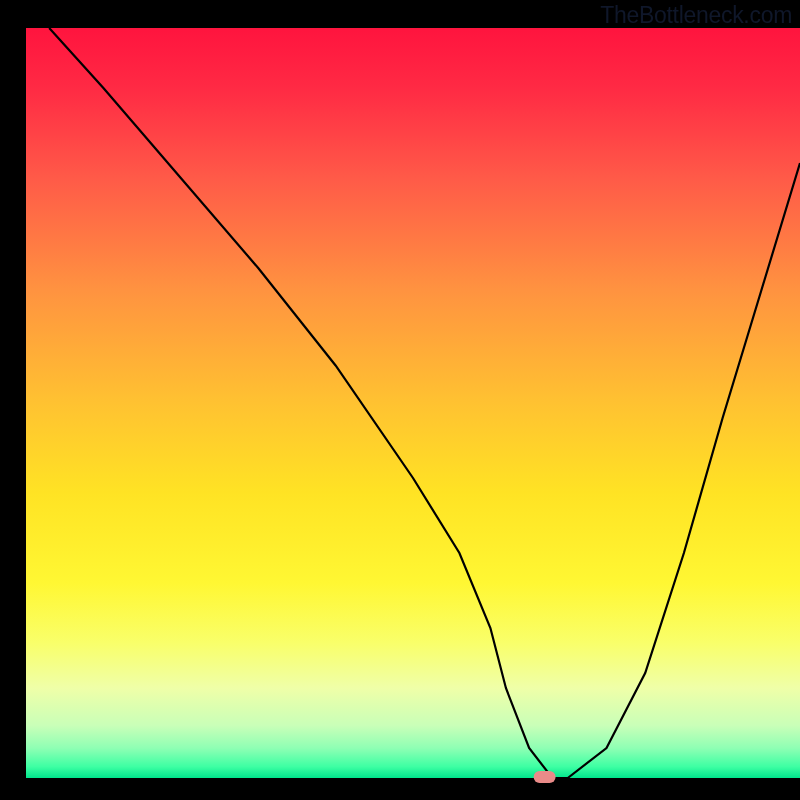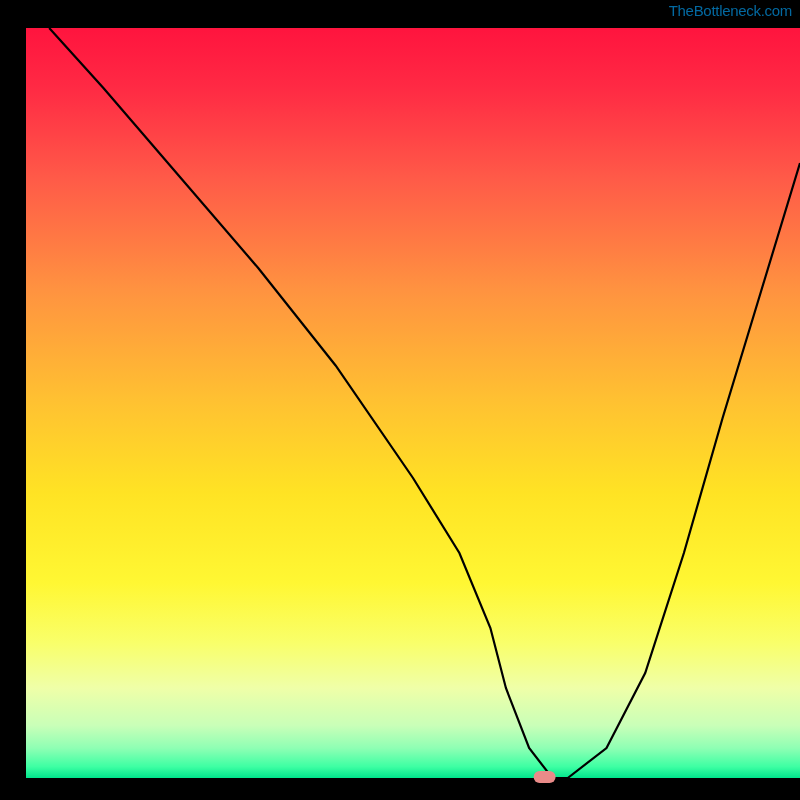--- a/index.html
+++ b/index.html
@@ -11,22 +11,22 @@
   .container {
     width: 800px;
     height: 800px;
     position: relative;
     background: #ffffff;
   }
   .watermark {
     position: absolute;
     top: 2px;
     right: 8px;
-    color: #0369a1;
-    font-size: 15px;
+    color: #0f172a;
+    font-size: 23px;
     font-weight: 500;
     letter-spacing: -0.3px;
   }
   svg {
     display: block;
   }
 </style>
 </head>
 <body>
 

